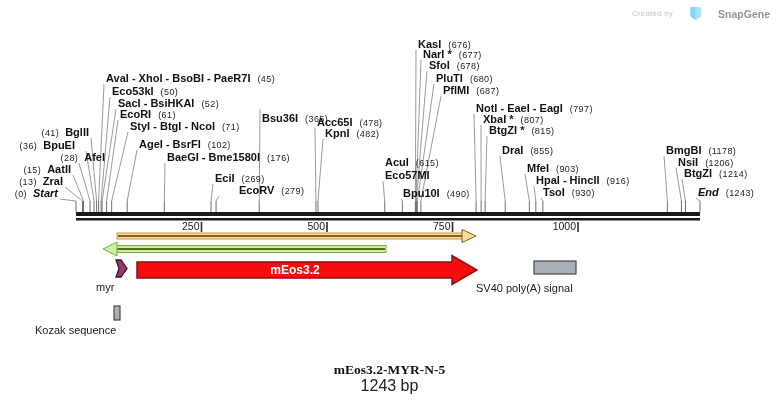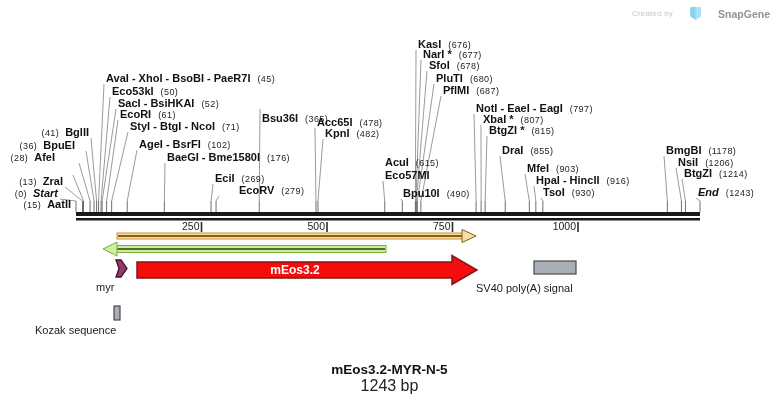--- a/index.html
+++ b/index.html
@@ -17,21 +17,21 @@
   .site .pos.after{margin-left:7px;}
   .site .pos.before{margin-right:6px;}
   .site.italic .nm{font-style:italic;}
   
   .ruler-num{position:absolute;font-size:10.5px;line-height:11px;color:#222;white-space:nowrap;}
   
   .feature-label{position:absolute;font-size:11px;color:#1a1a1a;text-align:left;line-height:13px;}
   .meos-label{position:absolute;font-size:12px;font-weight:bold;color:#ffffff;text-align:center;line-height:14px;}
   
   .title-name{position:absolute;left:0;width:779px;text-align:center;top:362px;
-              font-size:13.5px;font-weight:bold;color:#111;}
+              font-size:13.5px;font-weight:bold;color:#111;font-family:Liberation Serif, serif;}
   .title-len{position:absolute;left:0;width:779px;text-align:center;top:377px;
              font-size:16px;color:#222;}
 </style>
 </head>
 <body>
 
 <div class="stage">
 
   <div class="header">
     <span class="created-by">Created by</span>
@@ -147,22 +147,22 @@
     <polygon id="feat-meos" points="137,262 452,262 452,255.5 477,270 452,284.5 452,278 137,278" stroke-width="1.5" fill="#f50d0d" stroke="#871414"></polygon>
 
     <rect id="feat-sv40" x="534" y="261" width="42" height="13" stroke-width="1.2" fill="#a9afb7" stroke="#4a4a4a"></rect>
 
     <rect id="feat-kozak" x="114" y="306" width="6" height="14" stroke-width="1.2" fill="#a9afb7" stroke="#4a4a4a"></rect>
   </svg>
 
   <div id="labels">
       <div class="site" style="right: 690px; top: 126px;"><span class="pos before">(41)</span><span class="nm">BglII</span></div>
       <div class="site" style="right: 704px; top: 139px; padding-left: 36px;"><span class="pos before">(36)</span><span class="nm">BpuEI</span></div>
-      <div class="site" style="right: 724px; top: 151px; padding-left: 12px;"><span class="pos before">(28)</span><span class="nm">AfeI</span></div>
-      <div class="site" style="right: 708px; top: 163px; margin-top: 35px;"><span class="pos before">(15)</span><span class="nm">AatII</span></div>
+      <div class="site" style="right: 674px; top: 151px; padding-left: 12px;"><span class="pos before">(28)</span><span class="nm">AfeI</span></div>
+      <div class="site" style="right: 708px; top: 163px;"><span class="pos before">(15)</span><span class="nm">AatII</span></div>
       <div class="site" style="right: 716px; top: 175px;"><span class="pos before">(13)</span><span class="nm">ZraI</span></div>
       <div class="site italic" style="right: 721px; top: 187px;"><span class="pos before">(0)</span><span class="nm">Start</span></div>
       <div class="site" style="left: 106px; top: 72px;"><span class="nm">AvaI - XhoI - BsoBI - PaeR7I</span><span class="pos after">(45)</span></div>
       <div class="site" style="left: 112px; top: 85px;"><span class="nm">Eco53kI</span><span class="pos after">(50)</span></div>
       <div class="site" style="left: 118px; top: 97px;"><span class="nm">SacI - BsiHKAI</span><span class="pos after">(52)</span></div>
       <div class="site" style="left: 120px; top: 108px;"><span class="nm">EcoRI</span><span class="pos after">(61)</span></div>
       <div class="site" style="left: 130px; top: 120px;"><span class="nm">StyI - BtgI - NcoI</span><span class="pos after">(71)</span></div>
       <div class="site" style="left: 139px; top: 138px;"><span class="nm">AgeI - BsrFI</span><span class="pos after">(102)</span></div>
       <div class="site" style="left: 167px; top: 151px;"><span class="nm">BaeGI - Bme1580I</span><span class="pos after">(176)</span></div>
       <div class="site" style="left: 215px; top: 172px;"><span class="nm">EciI</span><span class="pos after">(269)</span></div>

